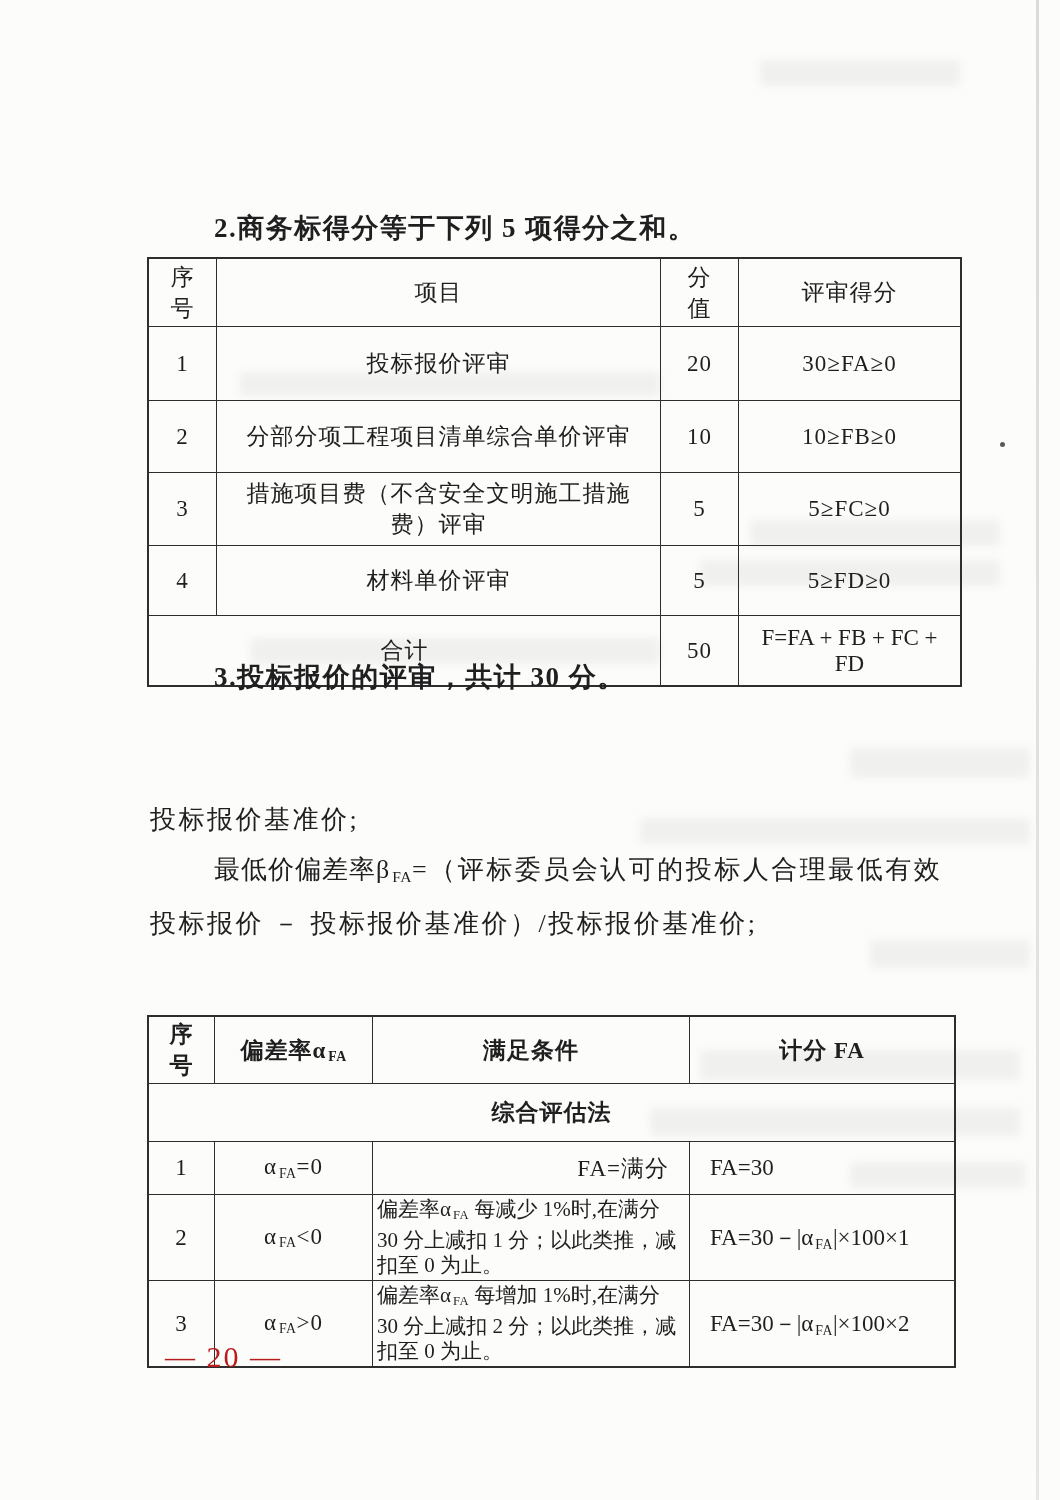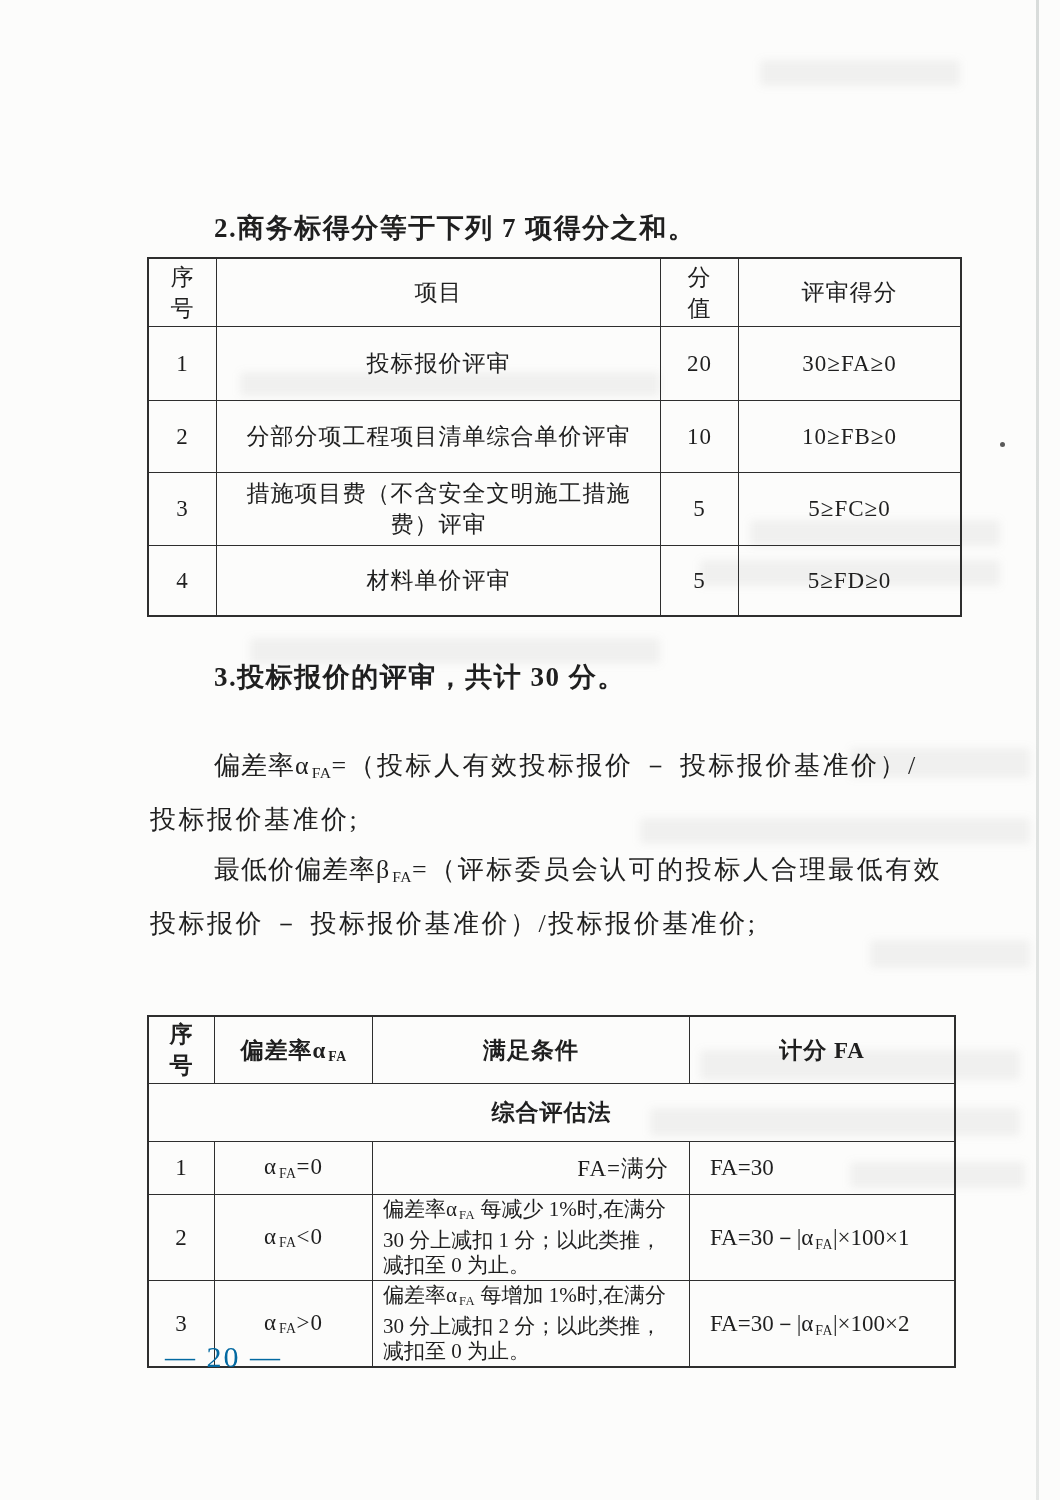--- a/index.html
+++ b/index.html
@@ -52,28 +52,28 @@
     font-size:23px;text-align:center;vertical-align:middle;
     padding:2px 20px;letter-spacing:1px;overflow:hidden;
   }
   .t1{top:258px;width:812px;}
   .t1{outline:1.5px solid #2e2e2e;}
   .t2{top:1016px;width:806px;outline:1.5px solid #2e2e2e;}
   .t2 .hdr{font-weight:bold;}
   .t2 td.left{text-align:right;}
   .t2 .cond-long{
     font-size:21px;line-height:25px;letter-spacing:0;
-    text-align:left;padding:2px 10px;
+    text-align:left;padding:2px 4px;
   }
   .t2 .score-cell{text-align:left;letter-spacing:0;}
   .method{font-weight:bold;letter-spacing:2px;}
   
   .footer{
     position:absolute;left:165px;top:1340px;
-    font-size:30px;letter-spacing:2px;color:#0369a1;
+    font-size:30px;letter-spacing:2px;color:#b91c1c;
   }
 </style>
 </head>
 <body>
 
 <div class="paper">
 
   <div class="scan-edge-line"></div>
   <div class="speck"></div>
   <div class="ghost" style="left:760px;top:60px;width:200px;height:26px"></div>
@@ -81,21 +81,21 @@
   <div class="ghost" style="left:750px;top:520px;width:250px;height:26px"></div>
   <div class="ghost" style="left:700px;top:560px;width:300px;height:26px"></div>
   <div class="ghost" style="left:250px;top:638px;width:410px;height:26px"></div>
   <div class="ghost" style="left:850px;top:748px;width:180px;height:30px"></div>
   <div class="ghost" style="left:640px;top:818px;width:390px;height:26px"></div>
   <div class="ghost" style="left:870px;top:940px;width:160px;height:28px"></div>
   <div class="ghost" style="left:700px;top:1050px;width:320px;height:30px"></div>
   <div class="ghost" style="left:650px;top:1108px;width:370px;height:28px"></div>
   <div class="ghost" style="left:850px;top:1162px;width:175px;height:26px"></div>
 
-  <div class="h-num h2">2.商务标得分等于下列 7 项得分之和。</div>
+  <div class="h-num h2">2.商务标得分等于下列 5 项得分之和。</div>
 
   <table class="doc-table t1">
     <colgroup>
         <col style="width:68px">
         <col style="width:444px">
         <col style="width:78px">
         <col style="width:222px">
       </colgroup>
     <tbody>
         <tr style="height:68px">
@@ -121,28 +121,30 @@
       <td>措施项目费（不含安全文明施工措施费）评审</td>
       <td>5</td>
       <td>5≥FC≥0</td>
     </tr>
     <tr style="height:70px">
       <td>4</td>
       <td>材料单价评审</td>
       <td>5</td>
       <td>5≥FD≥0</td>
     </tr>
+    <tr style="height:70px">
+      <td colspan="2">合计</td>
+      <td>50</td>
+      <td style="letter-spacing:0">F=FA + FB + FC + FD</td>
+    </tr>
   </tbody>
     </table>
 
   <div class="h-num h3">3.投标报价的评审，共计 30 分。</div>
 
-  <div class="pline indent" style="top:748px">
-    <span class="alpha">偏差率α</span><span class="sub">FA</span><span>=（投标人有效投标报价  －  投标报价基准价）/</span>
-  </div>
   <div class="pline" style="top:802px">投标报价基准价;</div>
 
   <div class="pline indent" style="top:852px">
     <span class="alpha">最低价偏差率β</span><span class="sub">FA</span><span>=（评标委员会认可的投标人合理最低有效</span>
   </div>
   <div class="pline" style="top:906px">投标报价  －  投标报价基准价）/投标报价基准价;</div>
 
 
   <table class="doc-table t2">
     <colgroup>

